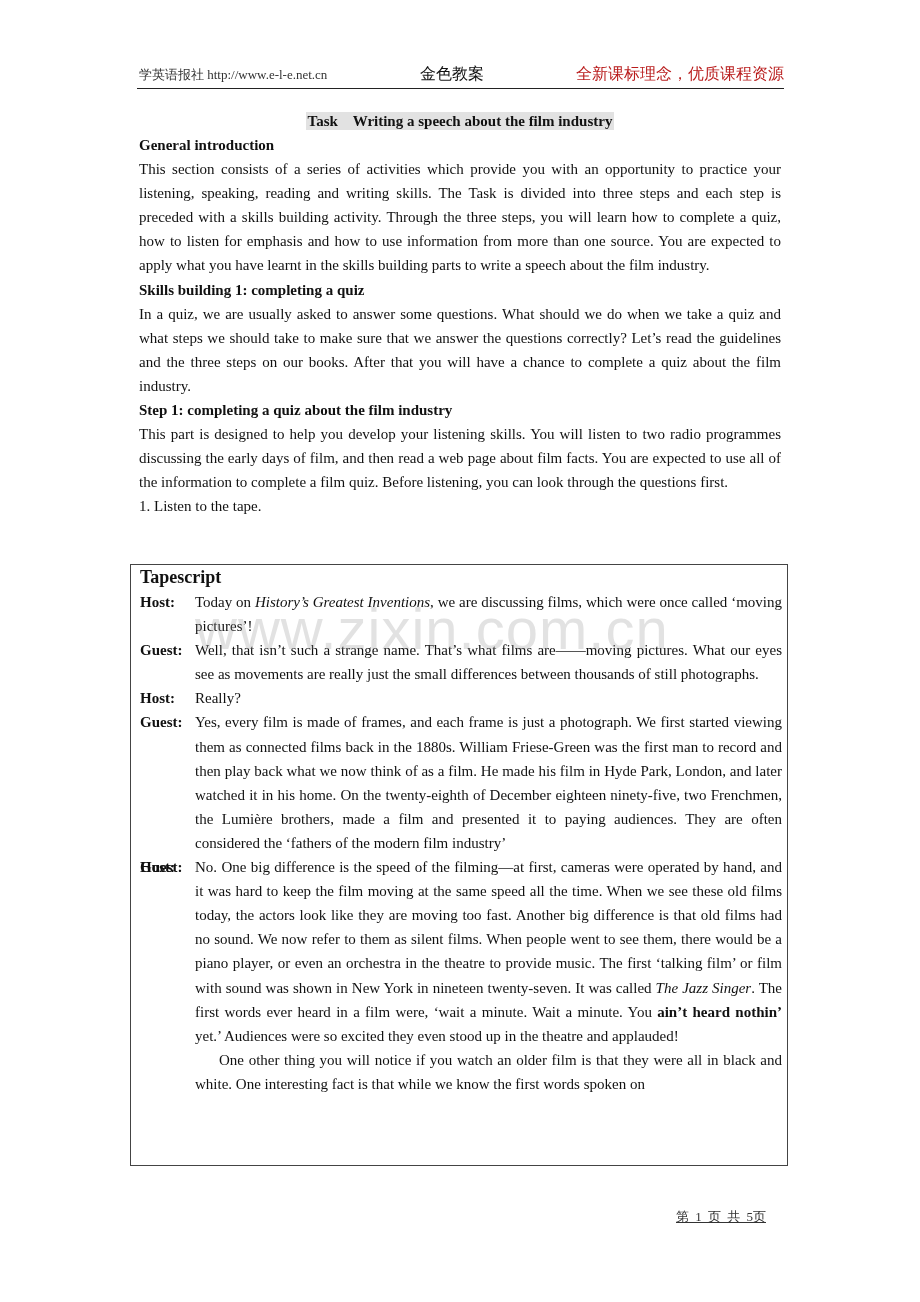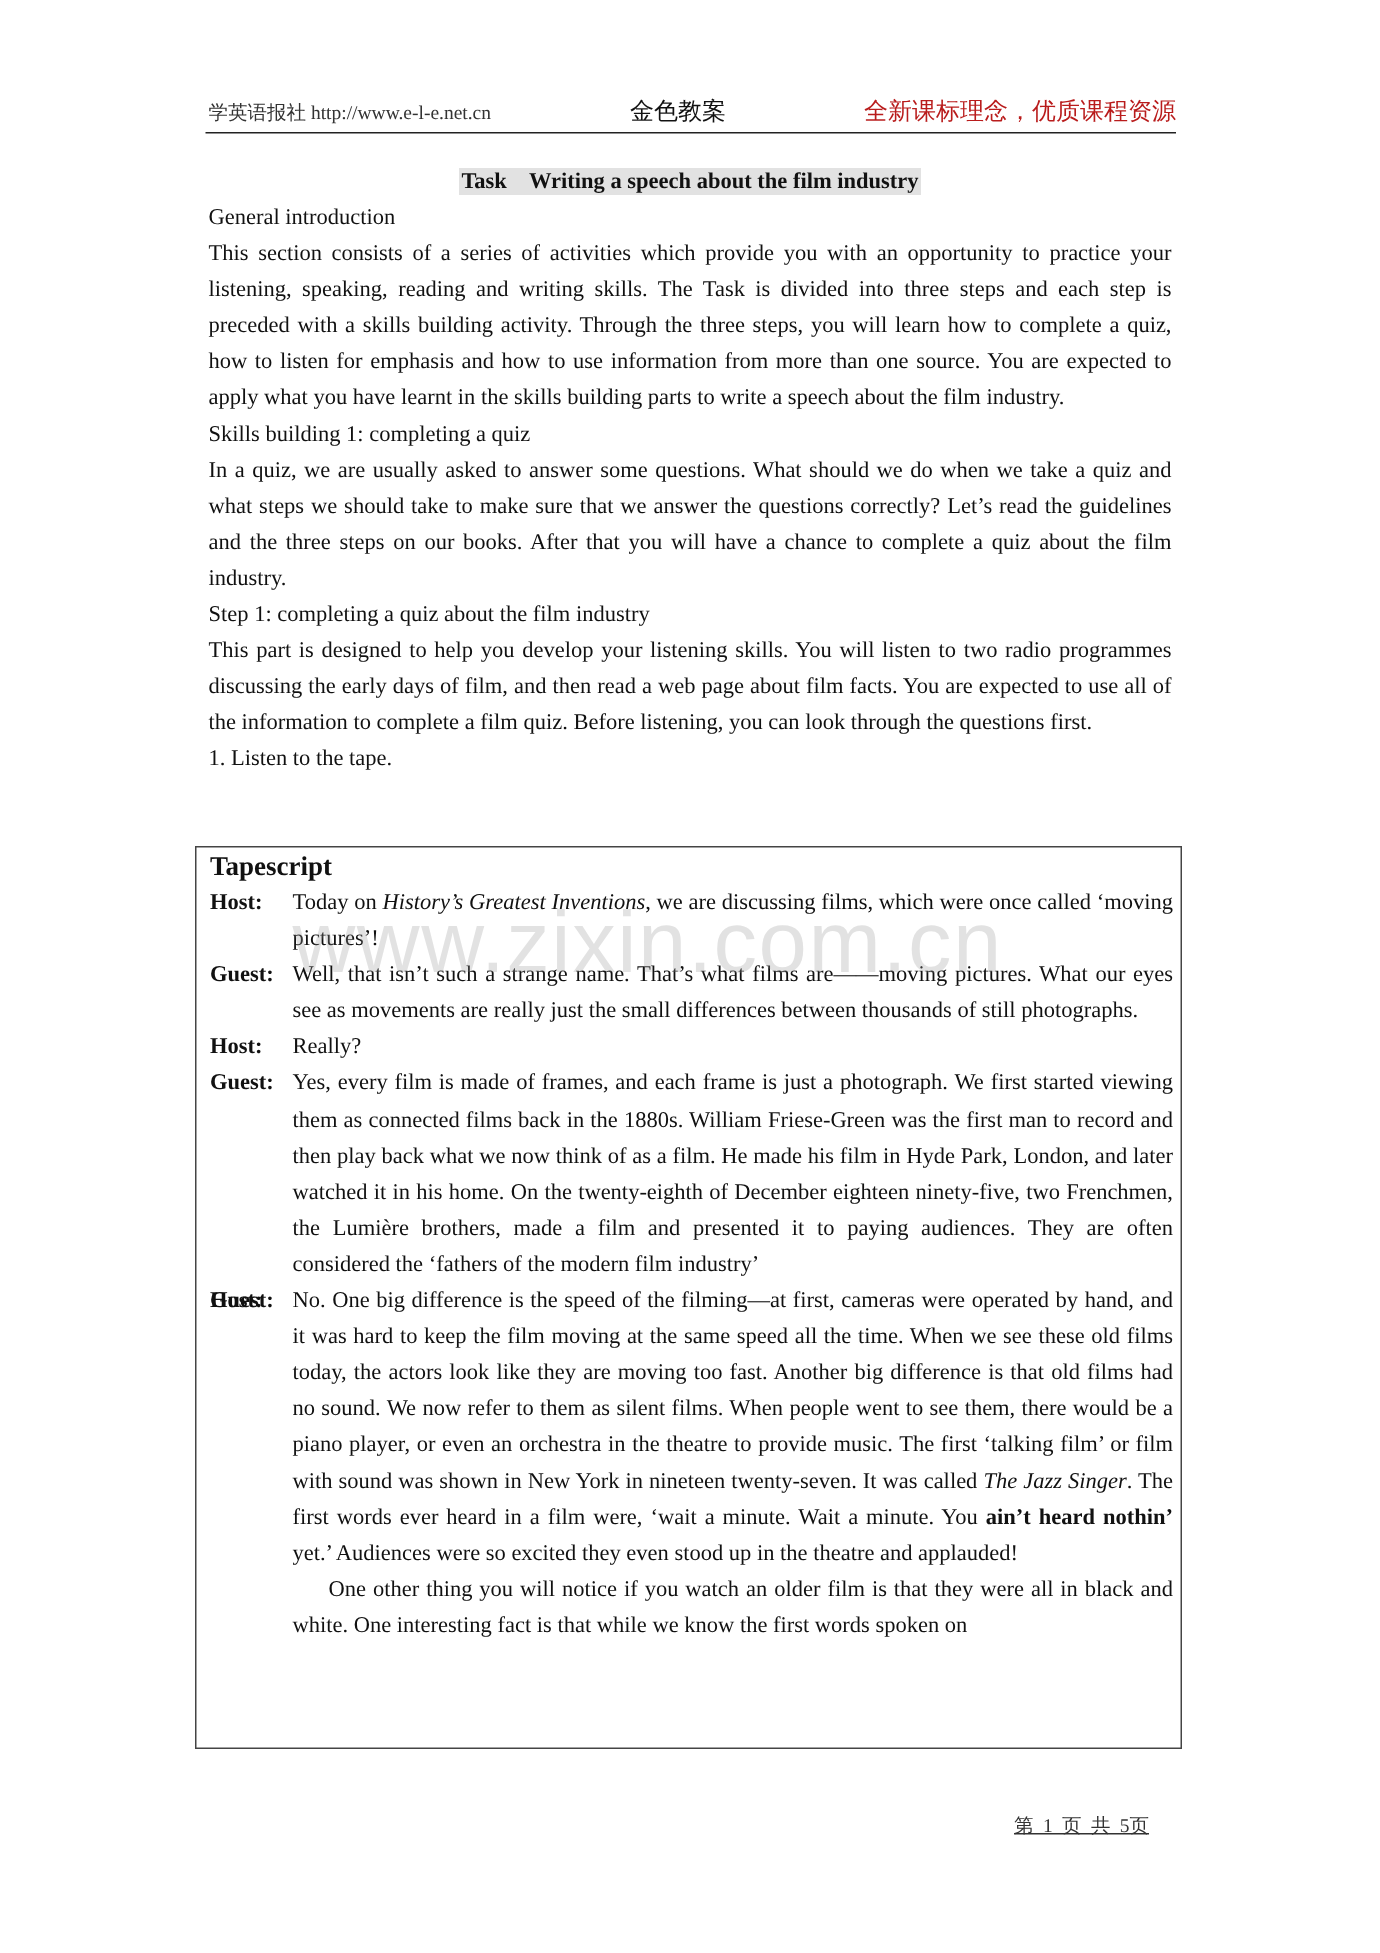--- a/index.html
+++ b/index.html
@@ -57,21 +57,21 @@
     .title-line {
       text-align: center;
       font-weight: bold;
       height: 24px;
     }
     .title-line span {
       background: #e2e2e2;
       padding: 1px 2px;
     }
     .heading {
-      font-weight: normal;
+      font-weight: bold;
     }
     .para {
       text-align: justify;
       margin: 0;
     }
     .tapescript-box {
       position: absolute;
       left: 130px;
       top: 564px;
       width: 658px;

